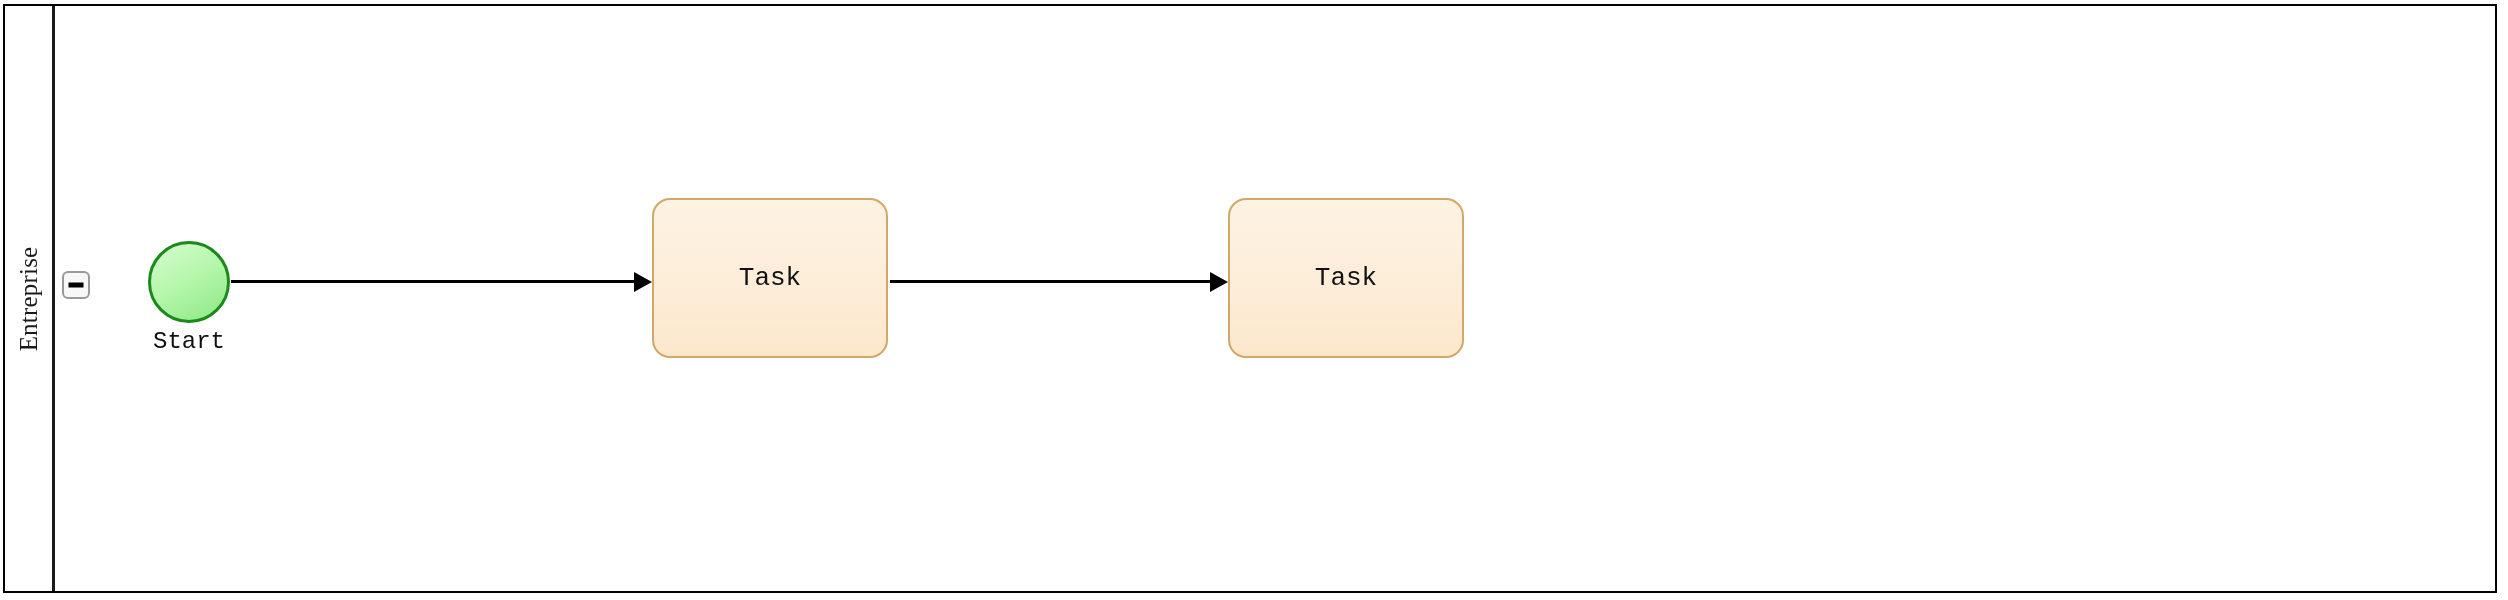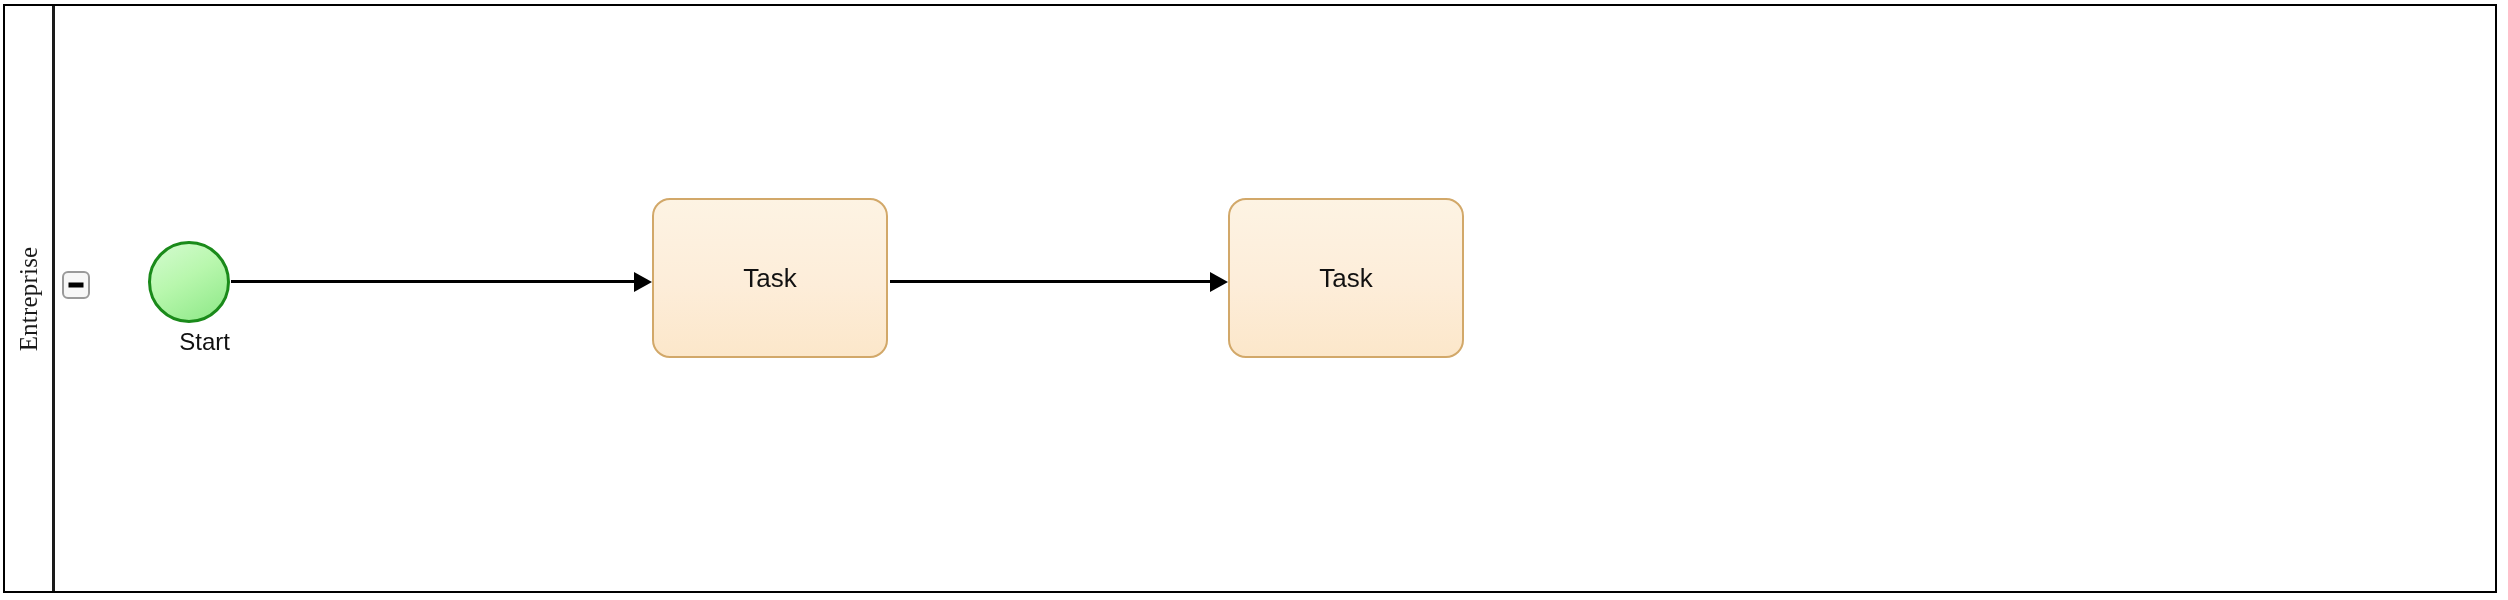--- a/index.html
+++ b/index.html
@@ -104,42 +104,42 @@
     border-radius: 50%;
     border: 3px solid #1a8a1a;
     background: linear-gradient(150deg, #d4fbd0 0%, #b8f7ad 45%, #8ce886 100%);
     box-sizing: border-box;
   }
   .start-label {
     position: absolute;
     left: 148px;
     top: 328px;
     width: 82px;
-    text-align: right;
-    font-family: Liberation Sans, sans-serif;
+    text-align: center;
+    font-family: Liberation Mono, monospace;
     font-size: 24px;
     color: #111111;
     white-space: nowrap;
   }
 
   
   .task {
     position: absolute;
     width: 236px;
     height: 160px;
     border: 2px solid #d2a869;
     border-radius: 18px;
     background: linear-gradient(180deg, #fdf3e3 0%, #fdedd9 55%, #fce7ca 100%);
     box-sizing: border-box;
     display: flex;
     align-items: center;
     justify-content: center;
   }
   .task-label {
-    font-family: Liberation Sans, sans-serif;
+    font-family: Liberation Mono, monospace;
     font-size: 26px;
     color: #111111;
     white-space: nowrap;
   }
 
   #task-1 { left: 652px; top: 198px; }
   #task-2 { left: 1228px; top: 198px; }
 
   
   .flow {

